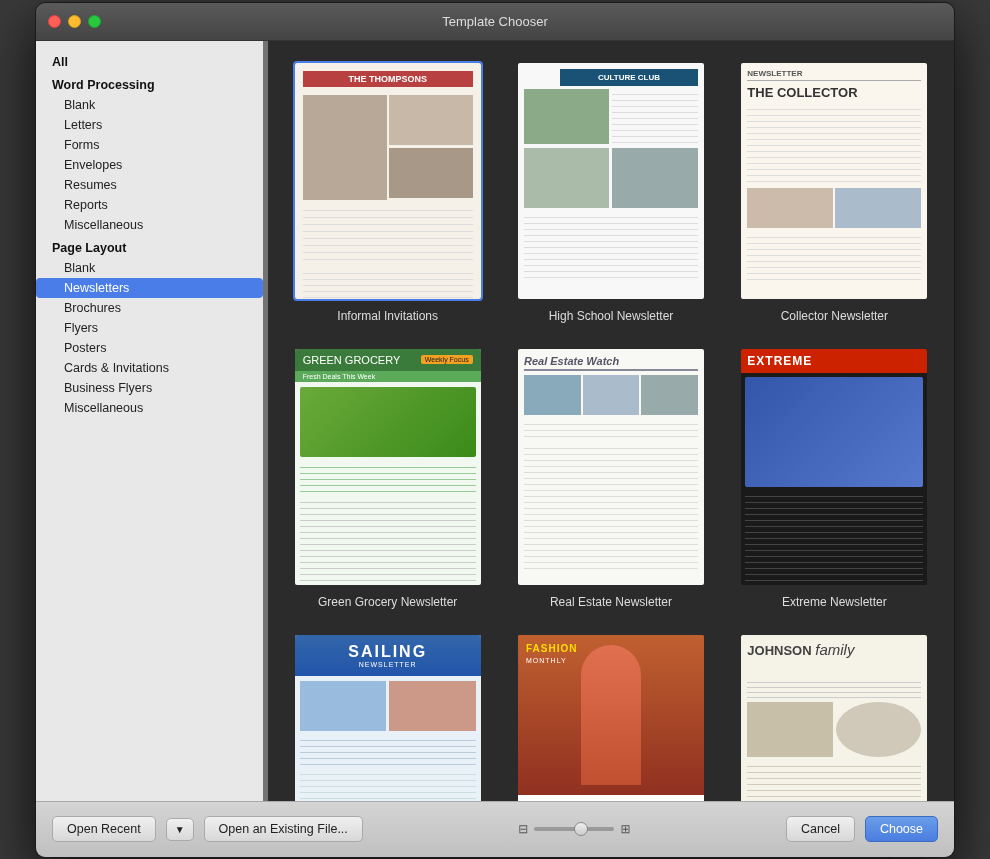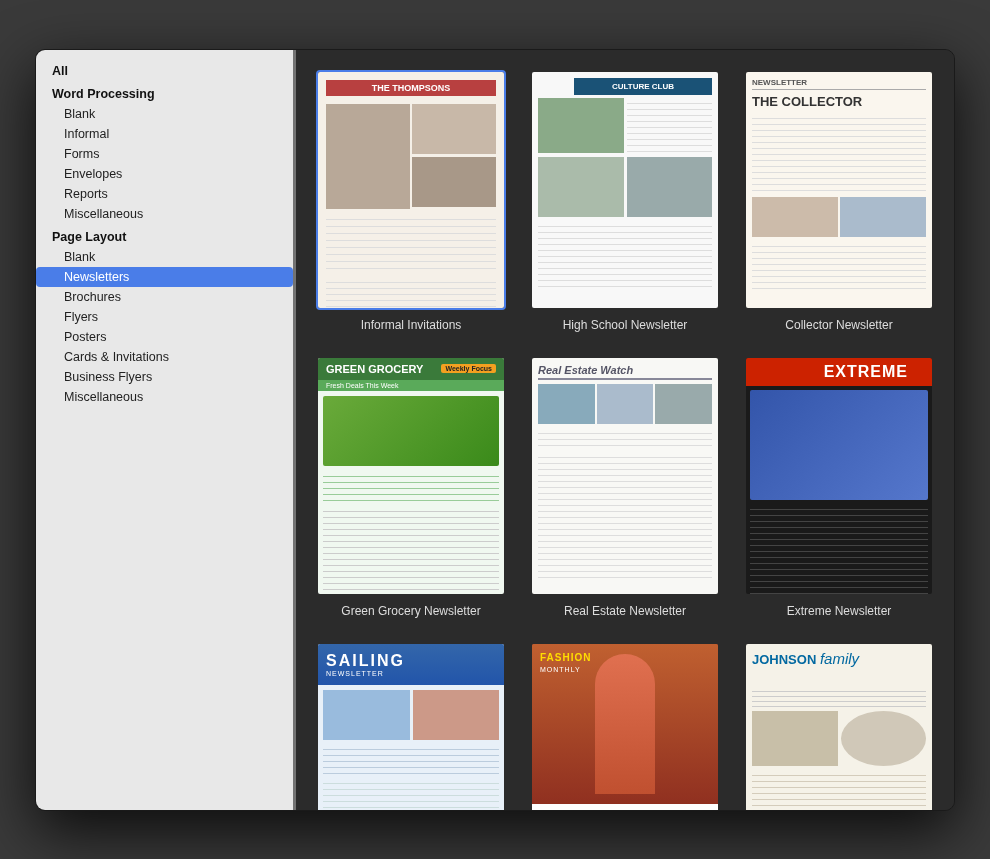--- a/index.html
+++ b/index.html
@@ -47,23 +47,23 @@
       transform: translateX(-50%);
       color: #ddd;
       font-size: 13px;
       font-weight: 500;
     }
     .content {
       display: flex;
       height: 760px;
     }
     .sidebar {
-      width: 260px;
+      width: 232px;
       background: #e8e8e8;
-      border-right: 3px solid #737373;
+      border-right: 5px solid #737373;
       padding: 8px 0;
       overflow-y: auto;
       flex-shrink: 0;
     }
     .sidebar-item {
       padding: 3px 16px;
       font-size: 12.5px;
       color: #222;
       cursor: pointer;
       white-space: nowrap;
@@ -211,21 +211,21 @@
     
     .tmpl-grocery {
       background: #f0f8f0;
       padding: 0;
       height: 100%;
     }
     .tmpl-grocery .groc-header {
       background: #3a7a3a;
       color: white;
       font-size: 10px;
-      font-weight: bold;
+      font-weight: normal;
       padding: 5px 8px;
       display: flex;
       justify-content: space-between;
       align-items: center;
     }
     .tmpl-grocery .groc-banner {
       background: #5aaa5a;
       color: white;
       font-size: 7px;
       padding: 2px 8px;
@@ -271,25 +271,24 @@
     }
     
     .tmpl-extreme {
       background: #1a1a1a;
       height: 100%;
       padding: 0;
     }
     .tmpl-extreme .ext-header {
       background: #cc2200;
       color: white;
-      font-size: 16px;
+      font-size: 12px;
       font-weight: 900;
-      padding: 5px 24px;
+      padding: 5px 6px;
       letter-spacing: 1px;
-      text-align: right;
     }
     .ext-action {
       background: linear-gradient(135deg, #334466, #223355);
       height: 100px;
       margin: 4px;
       border-radius: 2px;
     }
     .ext-text {
       background: repeating-linear-gradient(transparent, transparent 5px, #444 5px, #444 6px);
       height: 100px;
@@ -298,20 +297,21 @@
     
     .tmpl-sailing {
       background: #e8f0f8;
       height: 100%;
       padding: 0;
     }
     .tmpl-sailing .sail-header {
       background: linear-gradient(to bottom, #3366aa, #2255aa);
       color: white;
       padding: 8px;
+      text-align: center;
     }
     .sail-title {
       font-size: 16px;
       font-weight: 900;
       letter-spacing: 2px;
     }
     .sail-subtitle {
       font-size: 7px;
       letter-spacing: 1px;
     }
@@ -369,21 +369,21 @@
     }
     
     .tmpl-family {
       background: #f5f2e8;
       height: 100%;
       padding: 6px;
     }
     .fam-header {
       font-size: 13px;
       font-weight: bold;
-      color: #0369a1;
+      color: #404040;
       margin-bottom: 20px;
     }
     .fam-body {
       display: grid;
       grid-template-columns: 1fr 1fr;
       gap: 3px;
     }
     .fam-photo { background: #c8bfa8; height: 55px; }
     .fam-text {
       background: repeating-linear-gradient(transparent, transparent 5px, #d4ccbb 5px, #d4ccbb 6px);
@@ -446,30 +446,39 @@
     .zoom-icon {
       color: #555;
       font-size: 12px;
     }
   </style>
 </head>
 <body>
 
 <div class="window">
 
+  <div class="titlebar">
+    <div class="traffic-lights">
+      <div class="traffic-light tl-close"></div>
+      <div class="traffic-light tl-min"></div>
+      <div class="traffic-light tl-max"></div>
+    </div>
+    <span class="titlebar-title">Template Chooser</span>
+  </div>
 
   <div class="content">
 
     <div class="sidebar">
       <div class="sidebar-item category">All</div>
       <div class="sidebar-item category">Word Processing</div>
       <div class="sidebar-item sub">Blank</div>
-      <div class="sidebar-item sub">Informal</div>
+      <div class="sidebar-item sub">Letters</div>
       <div class="sidebar-item sub">Forms</div>
       <div class="sidebar-item sub">Envelopes</div>
+      <div class="sidebar-item sub">Resumes</div>
       <div class="sidebar-item sub">Reports</div>
       <div class="sidebar-item sub">Miscellaneous</div>
       <div class="sidebar-item category">Page Layout</div>
       <div class="sidebar-item sub">Blank</div>
       <div class="sidebar-item sub selected">Newsletters</div>
       <div class="sidebar-item sub">Brochures</div>
       <div class="sidebar-item sub">Flyers</div>
       <div class="sidebar-item sub">Posters</div>
       <div class="sidebar-item sub">Cards &amp; Invitations</div>
       <div class="sidebar-item sub">Business Flyers</div>
@@ -623,13 +632,29 @@
               <div class="fam-text"></div>
             </div>
           </div>
 
         </div>
 
       </div>
     </div>
   </div>
 
+  <div class="bottom-bar">
+    <button class="btn">Open Recent</button>
+    <button class="btn btn-arrow">▼</button>
+    <button class="btn">Open an Existing File...</button>
+    <div class="spacer"></div>
+    <div class="zoom-slider">
+      <span class="zoom-icon">⊟</span>
+      <div class="zoom-track">
+        <div class="zoom-thumb"></div>
+      </div>
+      <span class="zoom-icon">⊞</span>
+    </div>
+    <div class="spacer"></div>
+    <button class="btn">Cancel</button>
+    <button class="btn btn-primary">Choose</button>
+  </div>
 </div>
 
 </body></html>

